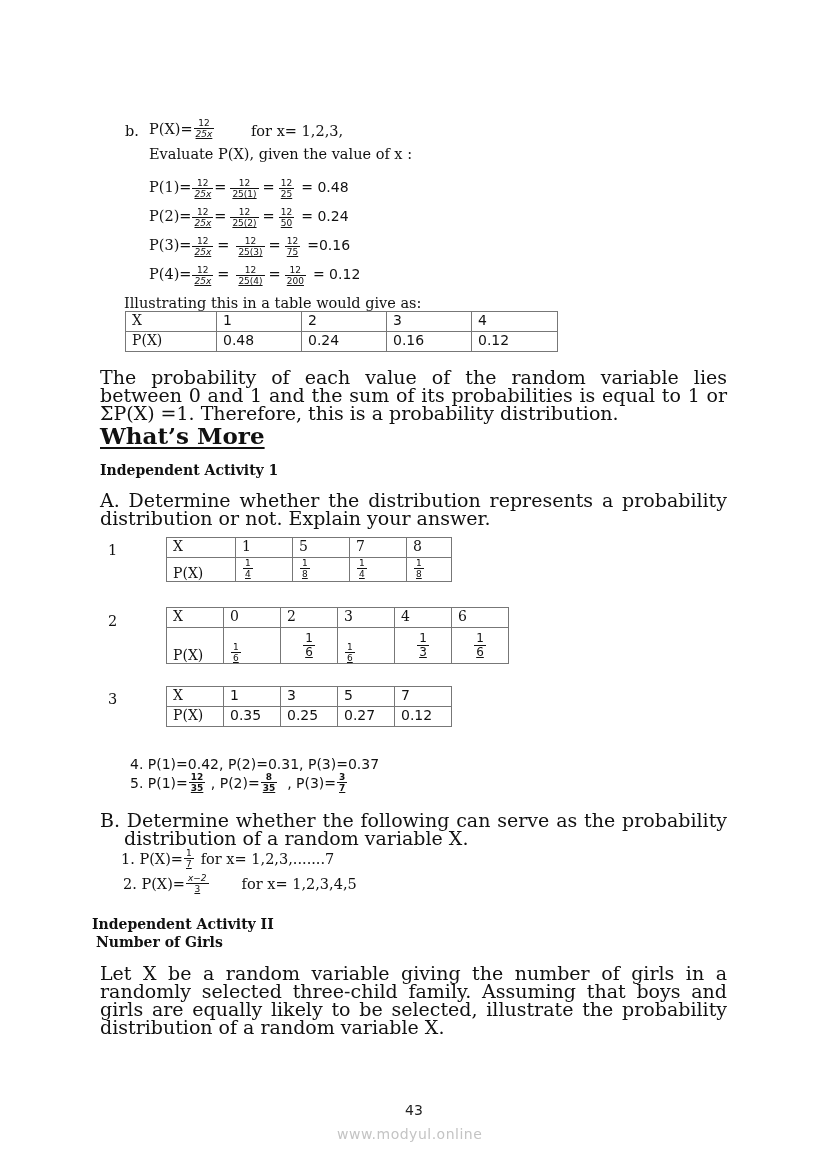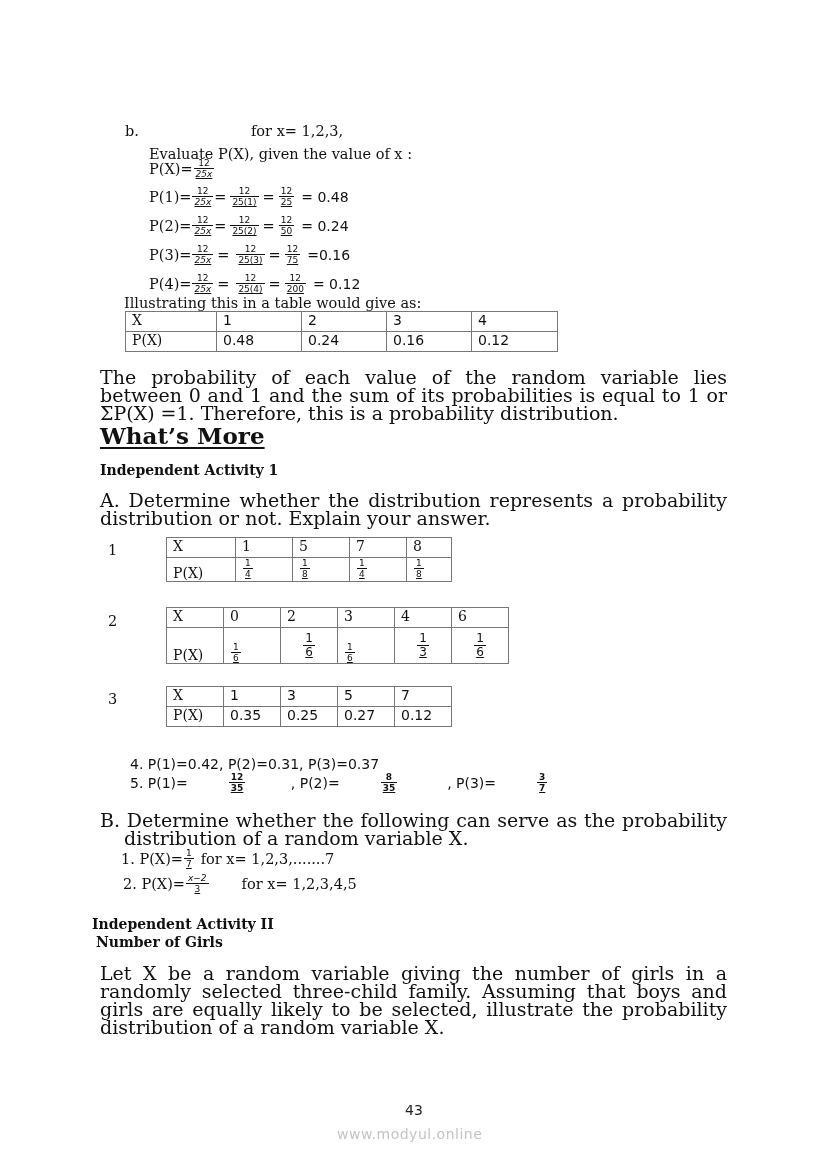--- a/index.html
+++ b/index.html
@@ -7,36 +7,36 @@
          font-family:"DejaVu Serif", serif; color:#111; }
   .abs { position:absolute; }
   .txt { font-size:14.5px; line-height:18px; white-space:nowrap; }
   .para { font-size:19px; line-height:18px; text-align:justify; }
   .frac { display:inline-block; vertical-align:middle; text-align:center; font-family:"DejaVu Sans", sans-serif; font-size:9px; line-height:10px; margin:0 1px; }
   .frac .num { display:block; border-bottom:1px solid #111; padding:0 2px; }
   .frac .den { display:block; padding:0 2px;text-decoration:underline; }
   .frac.it .den { font-style:italic; }
   .frac.bold { font-weight:bold; }
   .frac.big { font-size:12px; line-height:13px; }
-  .eqline { font-size:14.5px; line-height:19px; white-space:nowrap; height:29px; display:flex; align-items:flex-end; }
+  .eqline { font-size:14.5px; line-height:19px; white-space:nowrap; height:29px; display:flex; align-items:flex-start; }
   .eqline .val { font-family:"DejaVu Sans", sans-serif; font-size:14px; margin-left:3px; }
   table.dist { border-collapse:collapse; position:absolute; font-size:14px; }
   table.dist td { border:1px solid #777; padding:0 6px; height:19px; vertical-align:top; font-family:"DejaVu Serif", serif; }
   table.dist td.num { font-family:"DejaVu Sans", sans-serif; }
   .heading { font-family:"DejaVu Serif", serif; font-weight:bold; font-size:23px; text-decoration:underline; text-underline-offset:3px; }
   .subhead { font-family:"DejaVu Serif", serif; font-weight:bold; font-size:14px; }
   .footer-num { font-family:"DejaVu Sans", sans-serif; font-size:14px; color:#222; }
   .watermark { font-family:"DejaVu Sans", sans-serif; font-size:14px; color:#c4c4c4; letter-spacing:0.5px; }
   .sans { font-family:"DejaVu Sans", sans-serif; }
 </style>
 </head>
 <body>
 
 <div class="abs txt" style="left:125px;top:122px;">b.</div>
-<div class="abs txt" style="left:149px;top:118px;display:flex;align-items:center;margin-top:40px;">
+<div class="abs txt" style="left:149px;top:118px;display:flex;align-items:center;">
   <span>P(X)=</span>
   <span class="frac it">
     <span class="num">12</span>
     <span class="den">25x</span>
   </span>
 </div>
 <div class="abs txt" style="left:251px;top:122px;">for x= 1,2,3,</div>
 <div class="abs txt" style="left:149px;top:145px;">Evaluate P(X), given the value of x :</div>
 
 <div class="abs" style="left:149px;top:178px;">
@@ -198,21 +198,21 @@
     <td>P(X)</td>
     <td class="num">0.35</td>
     <td class="num">0.25</td>
     <td class="num">0.27</td>
     <td class="num">0.12</td>
   </tr>
 </tbody>
   </table>
 
 <div class="abs txt sans" style="left:130px;top:755px;font-size:14px;">4.  P(1)=0.42, P(2)=0.31, P(3)=0.37</div>
-<div class="abs txt sans" style="left:130px;top:772px;font-size:14px;display:flex;align-items:center;gap:40px;">
+<div class="abs txt sans" style="left:130px;top:772px;font-size:14px;display:flex;align-items:center;">
   <span>5. P(1)=</span>
   <span class="frac bold">
       <span class="num">12</span>
       <span class="den">35</span>
     </span>
   <span style="white-space:pre;"> , P(2)=</span>
   <span class="frac bold">
       <span class="num">8</span>
       <span class="den">35</span>
     </span>

